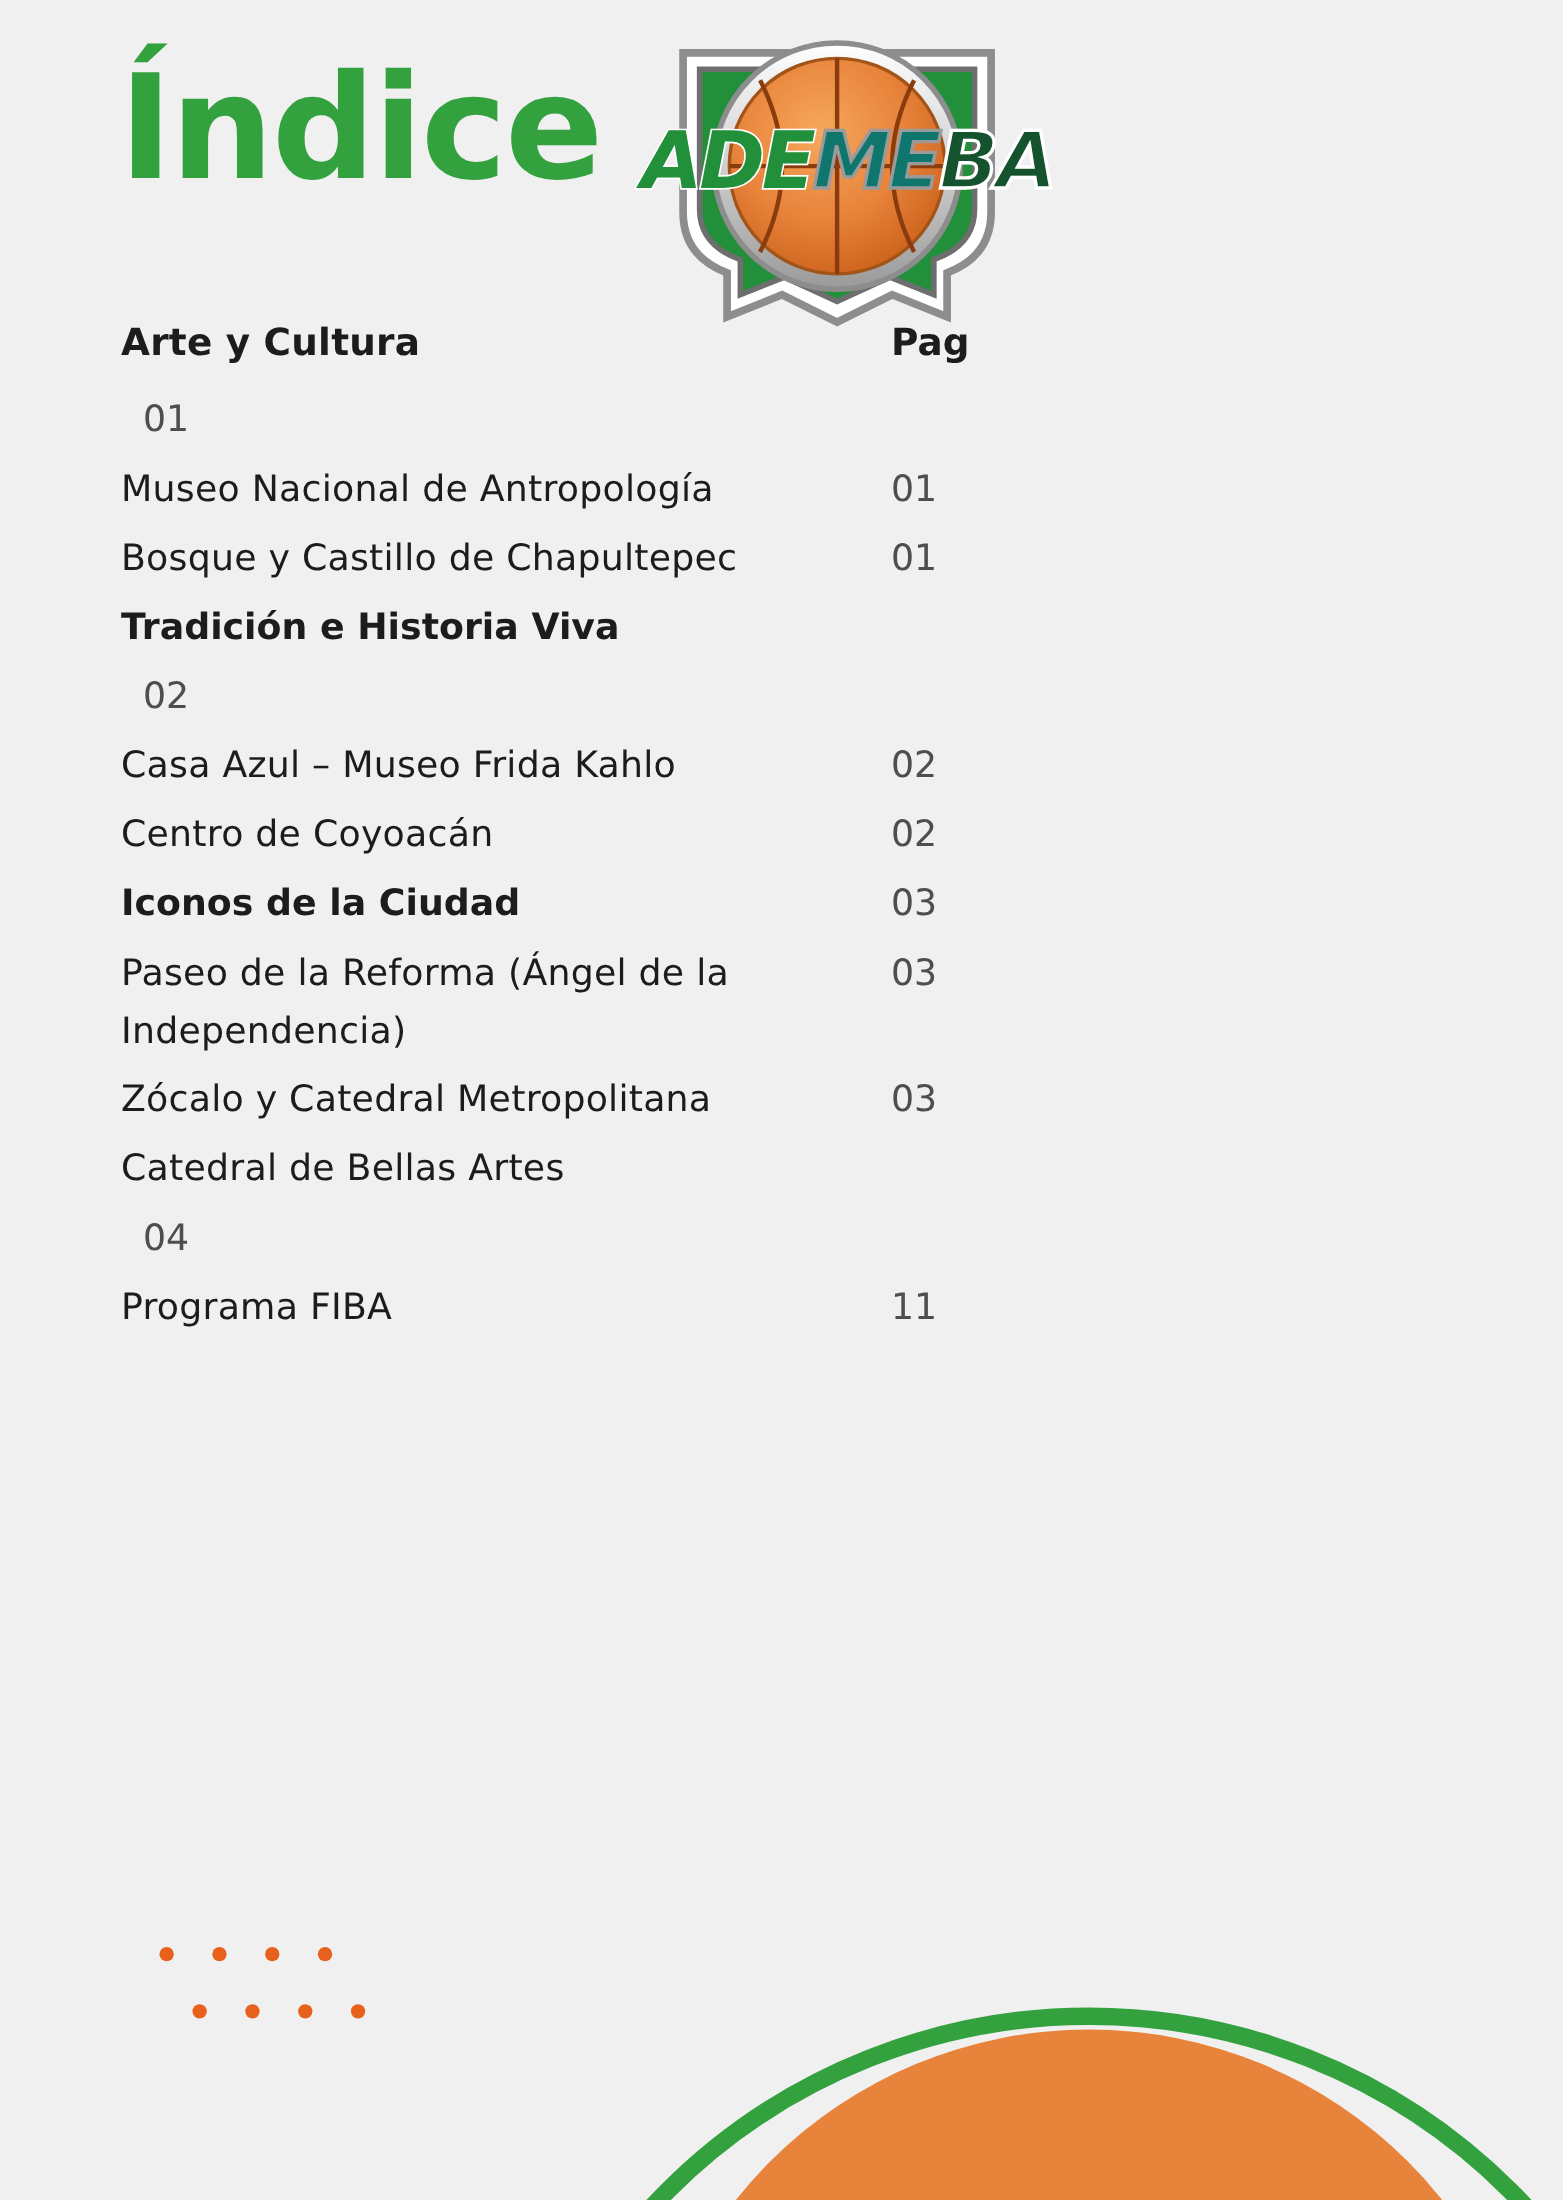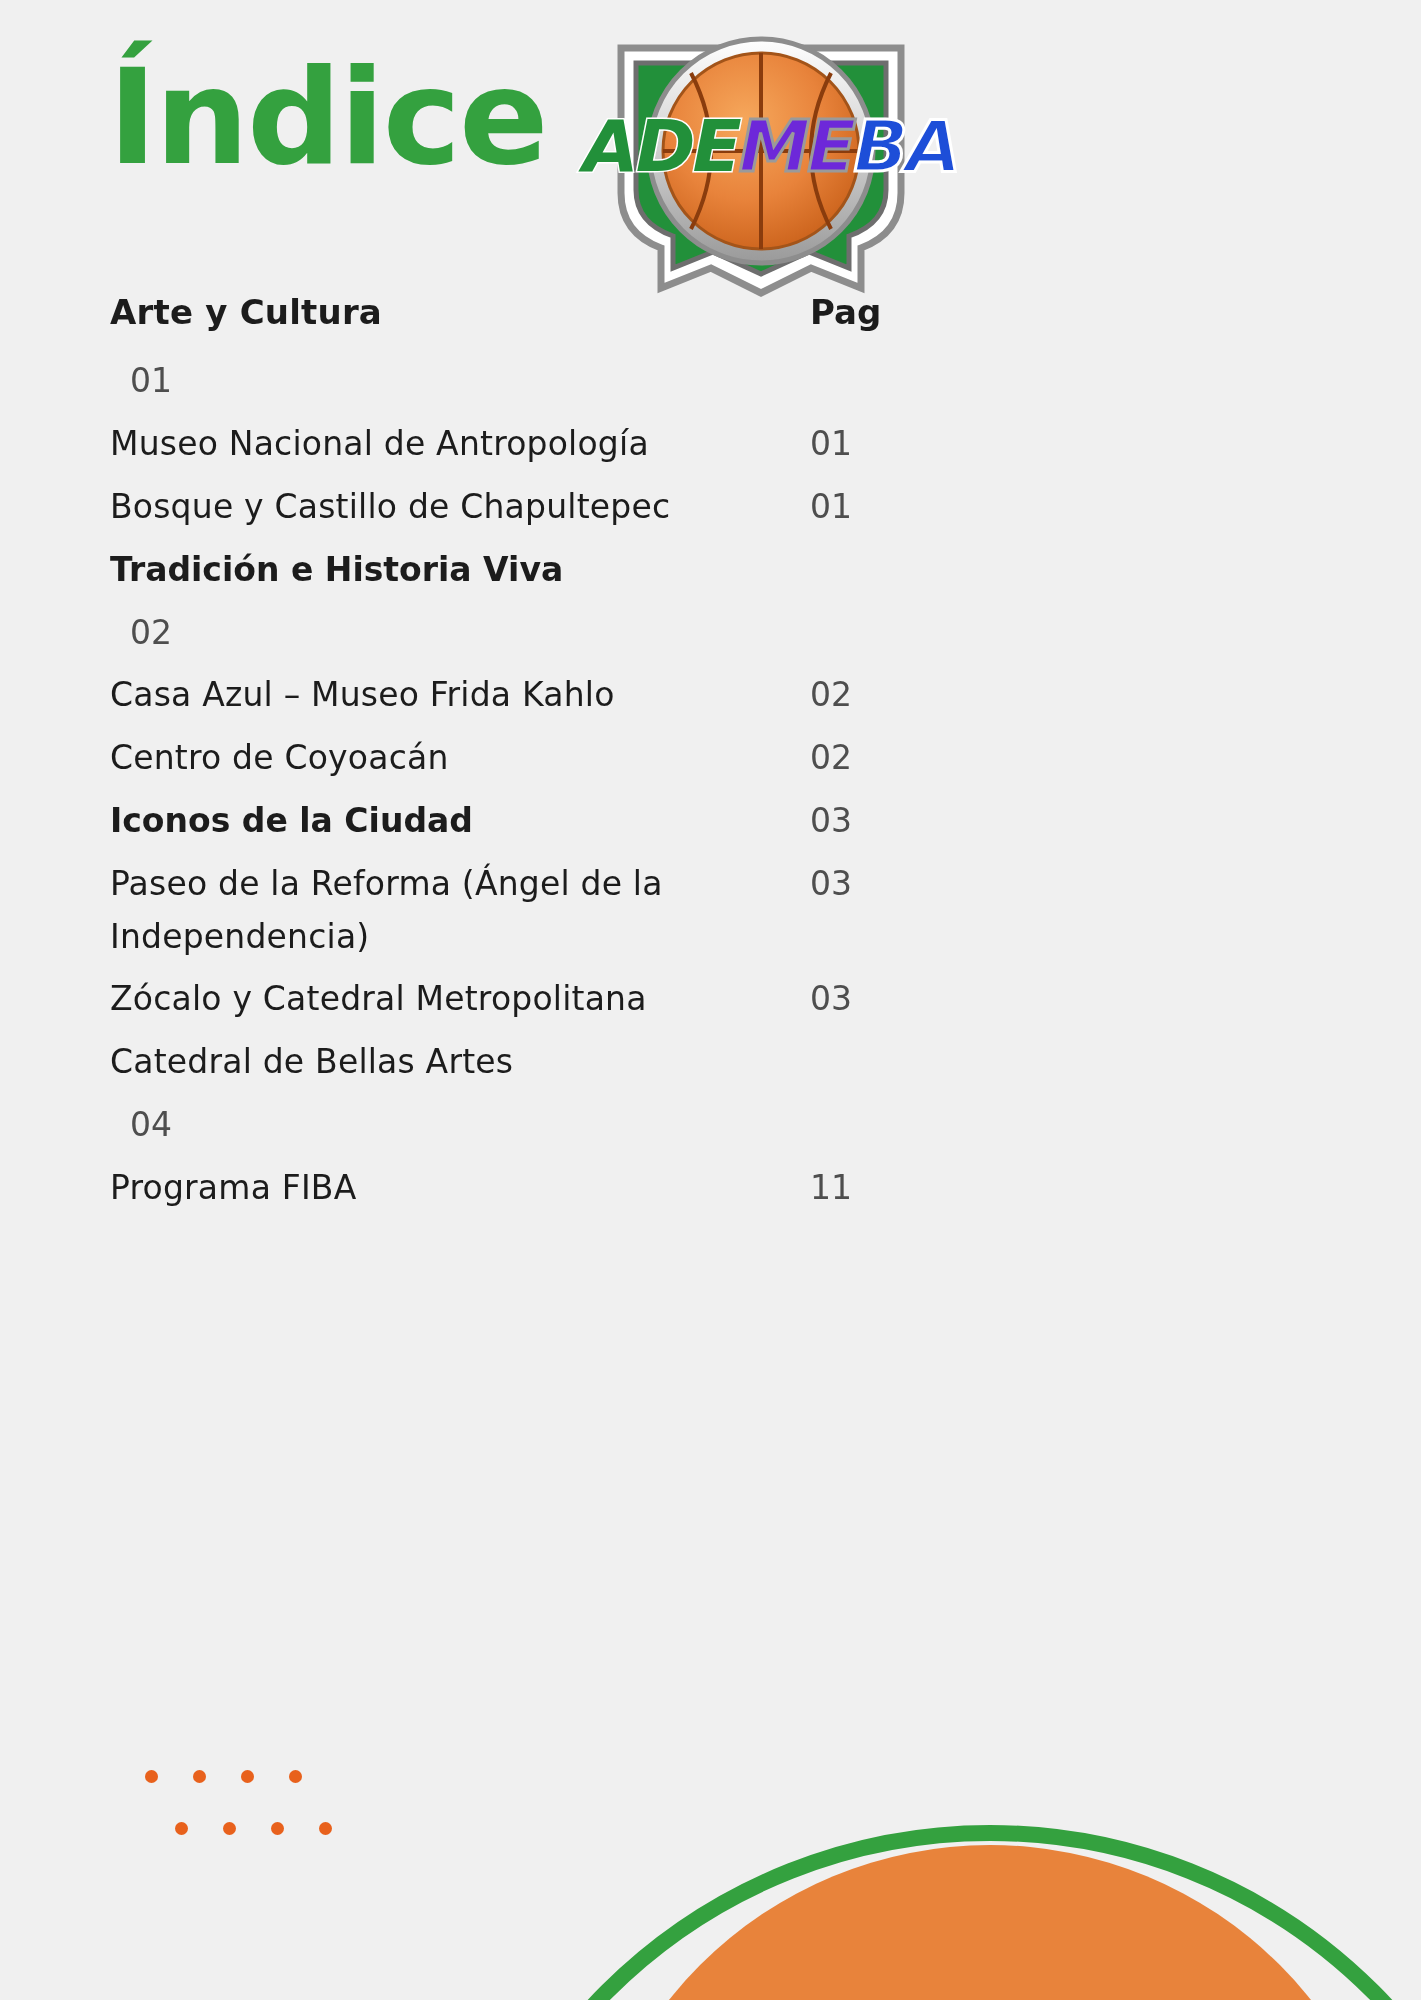--- a/index.html
+++ b/index.html
@@ -59,22 +59,22 @@
     font-family: "DejaVu Sans", sans-serif;
     font-weight: 700;
     font-style: italic;
     font-size: 72px;
     letter-spacing: -3px;
     line-height: 1;
     white-space: nowrap;
     pointer-events: none;
   }
   .logo-text .g { color: #22903a; -webkit-text-stroke: 3px #ffffff; paint-order: stroke fill; }
-  .logo-text .w { color: #6d28d9; -webkit-text-stroke: 3px #9a9a9a; }
-  .logo-text .r { color: #1d4ed8; -webkit-text-stroke: 3px #ffffff; }
+  .logo-text .w { color: #0f766e; -webkit-text-stroke: 3px #9a9a9a; }
+  .logo-text .r { color: #14532d; -webkit-text-stroke: 3px #ffffff; }
 
   
   .index {
     position: absolute;
     left: 110px;
     top: 285px;
     width: 780px;
   }
   .row {
     display: flex;

